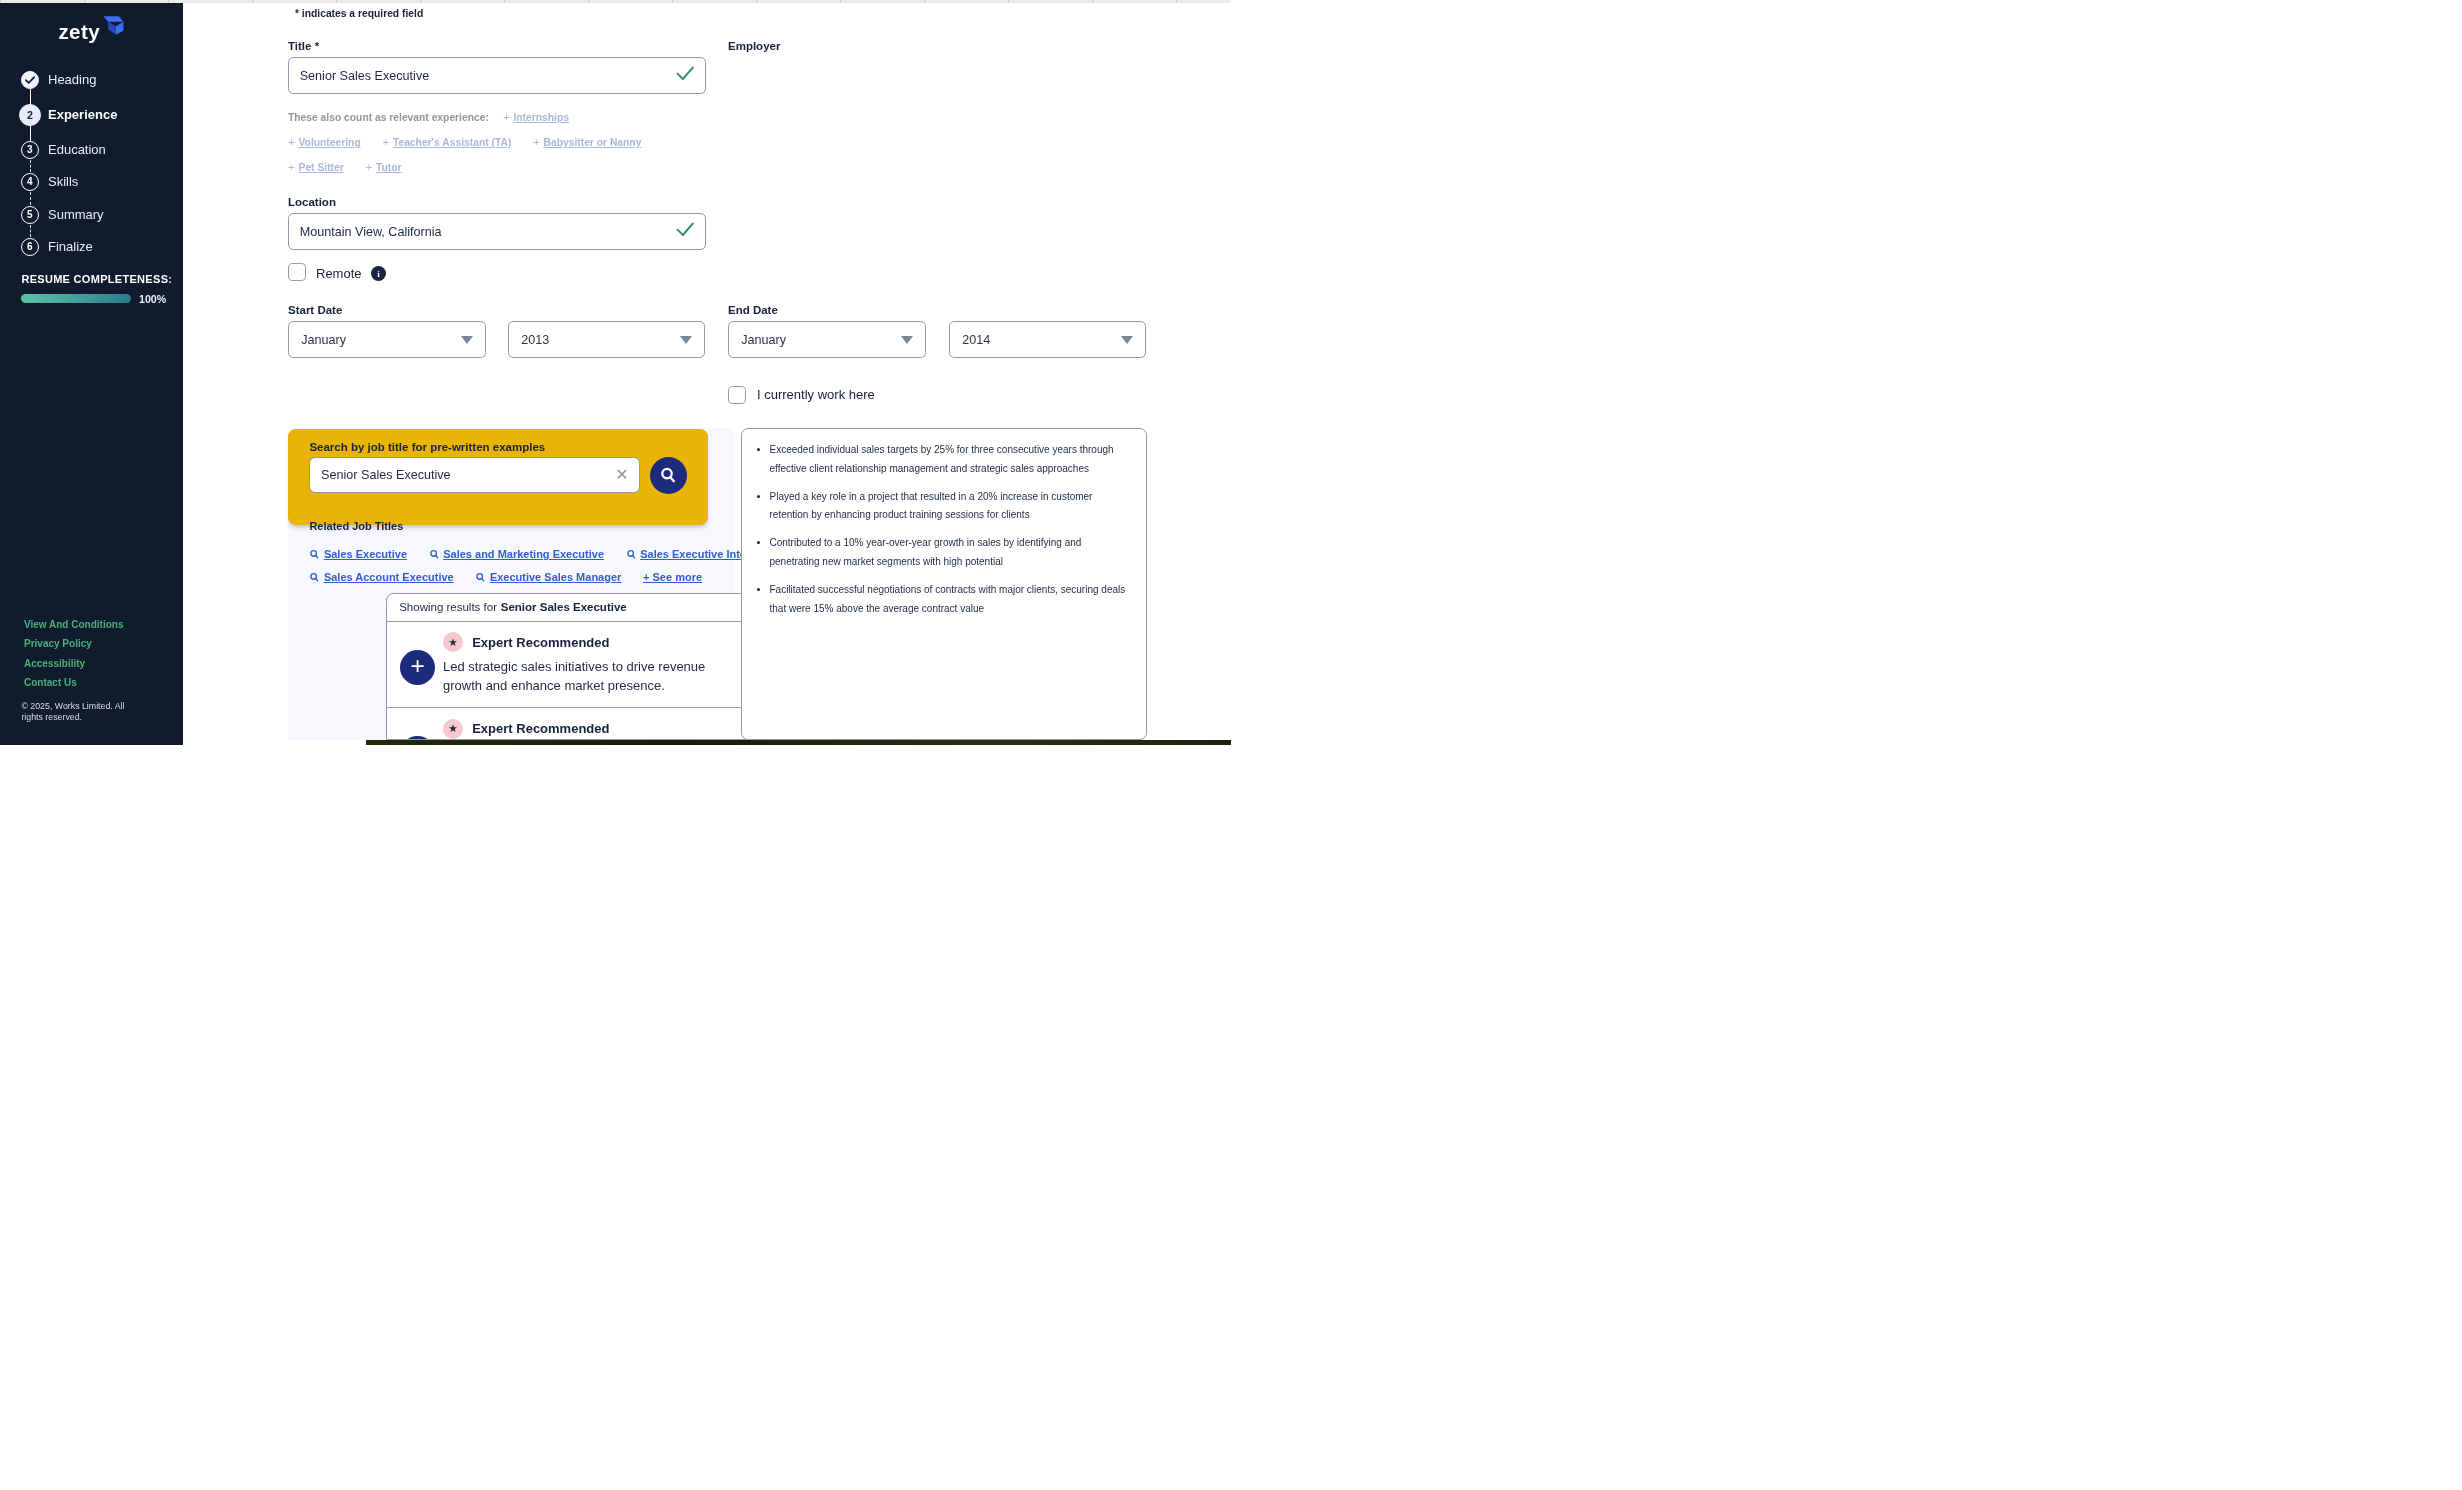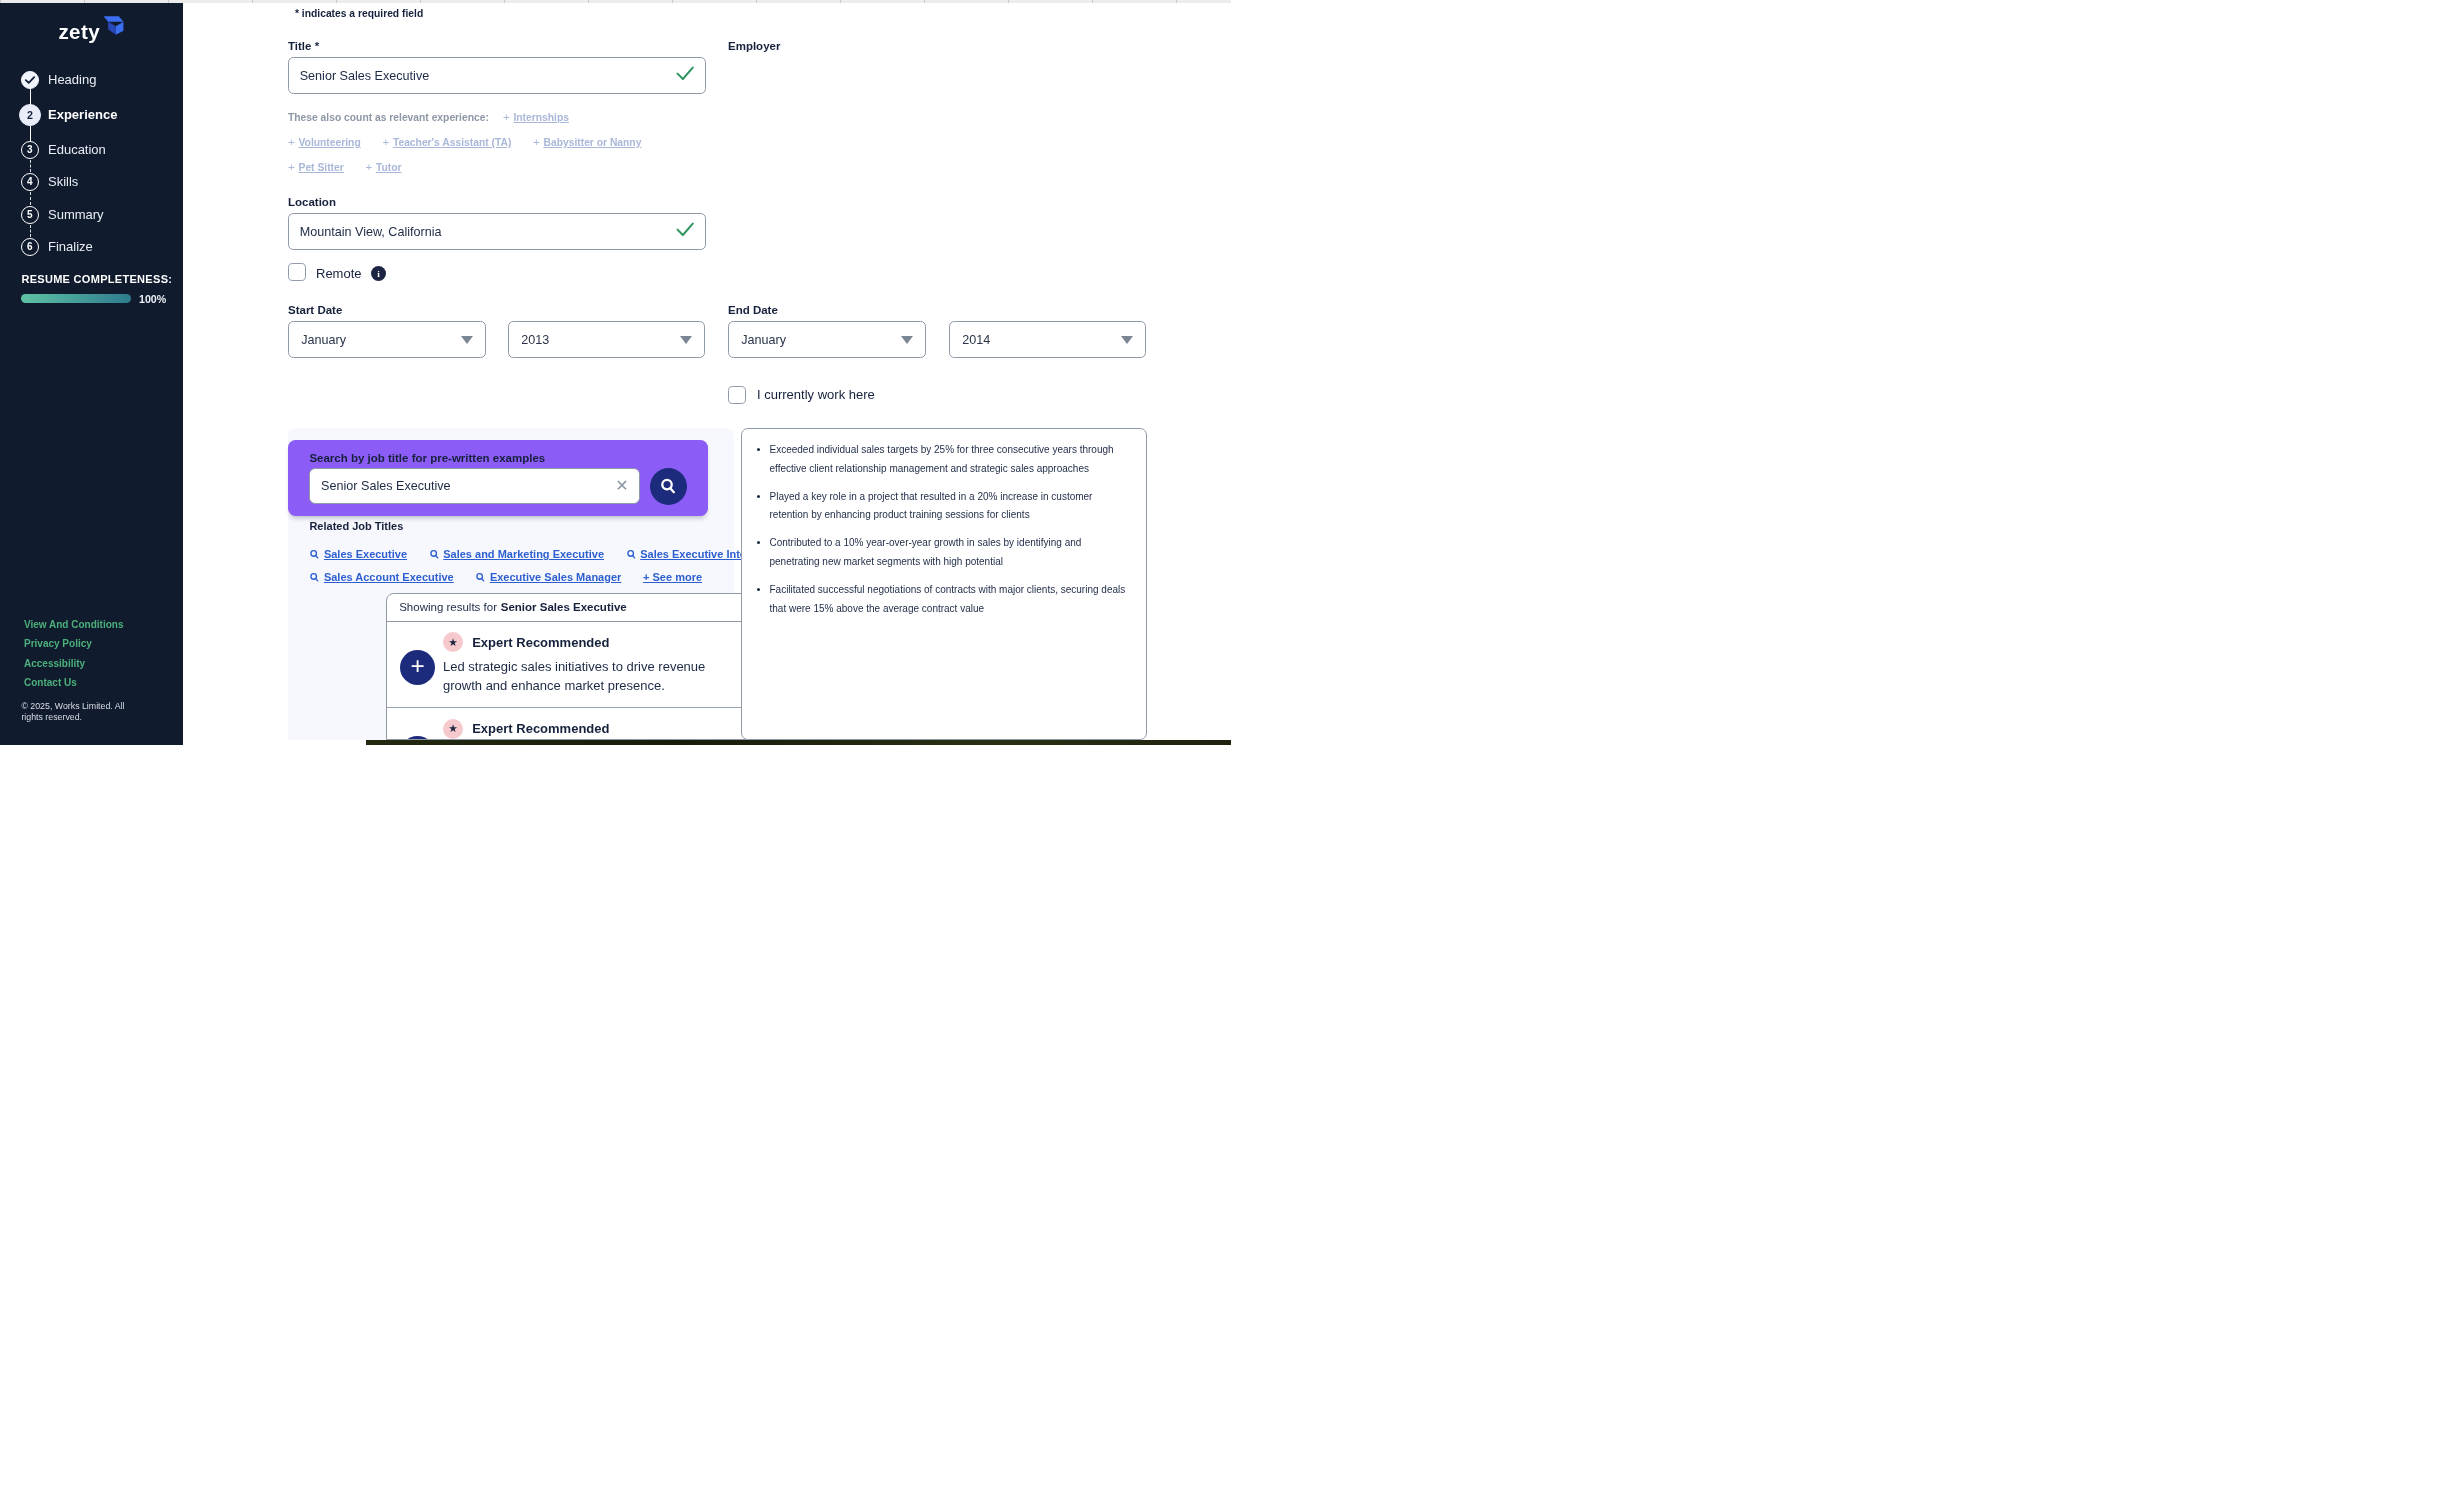--- a/index.html
+++ b/index.html
@@ -62,21 +62,21 @@
     font-size:9.2px; font-weight:bold; font-family:"Liberation Serif",serif; display:flex; align-items:center; justify-content:center; }
 
   .select { position:absolute; height:37px; background:#fff; border:1.1px solid #8f99a8; border-radius:5.3px;
     display:flex; align-items:center; justify-content:space-between; padding:0 12.2px; cursor:pointer; }
   .select-text { color:#2a3448; font-size:12.6px; }
   .select-arrow { width:0; height:0; border-left:6.1px solid transparent; border-right:6.1px solid transparent; border-top:8.4px solid #7b8694; }
 
   
   .examples-panel { position:absolute; left:105px; top:428px; width:446px; height:312px;
     background:#f7f8fd; border-radius:7.6px 7.6px 0 0; }
-  .search-card { position:absolute; left:0; top:12px; width:420px; height:76px; background:#8b5cf6; border-radius:7.6px;
+  .search-card { position:absolute; left:0; top:1px; width:420px; height:96px; background:#eab308; border-radius:7.6px;
     box-shadow:0 3.8px 5.3px -2.3px rgba(27,36,64,.28); }
   .search-label { position:absolute; left:21.4px; top:12.2px; color:#16213c; font-size:11.5px; font-weight:bold; }
   .search-input { position:absolute; left:21.4px; top:28px; width:331px; height:36px; background:#fff;
     border:1.1px solid #8f99a8; border-radius:6.1px; display:flex; align-items:center; padding:0 10.7px; }
   .clear-x { margin-left:auto; color:#8b95a5; font-size:16px; cursor:pointer; line-height:1; }
   .search-btn { position:absolute; left:362px; top:28px; width:37px; height:37px; border-radius:50%;
     background:#1d2b7c; display:flex; align-items:center; justify-content:center; cursor:pointer; }
 
   .related-title { position:absolute; left:21.4px; top:521px; color:#16213c; font-size:11px; font-weight:bold; }
   .related-row { position:absolute; white-space:nowrap; }

